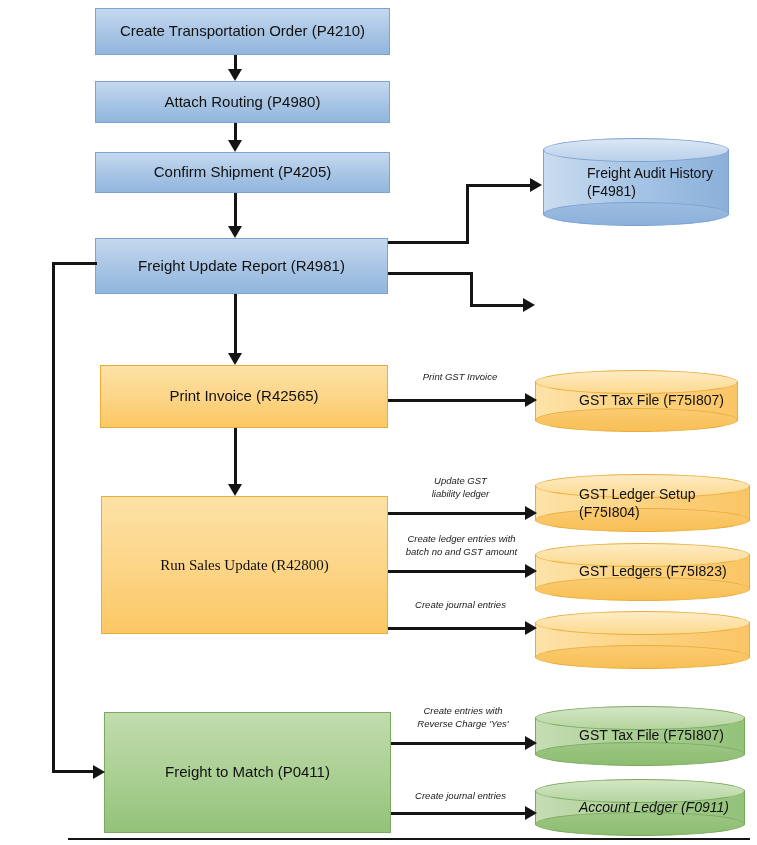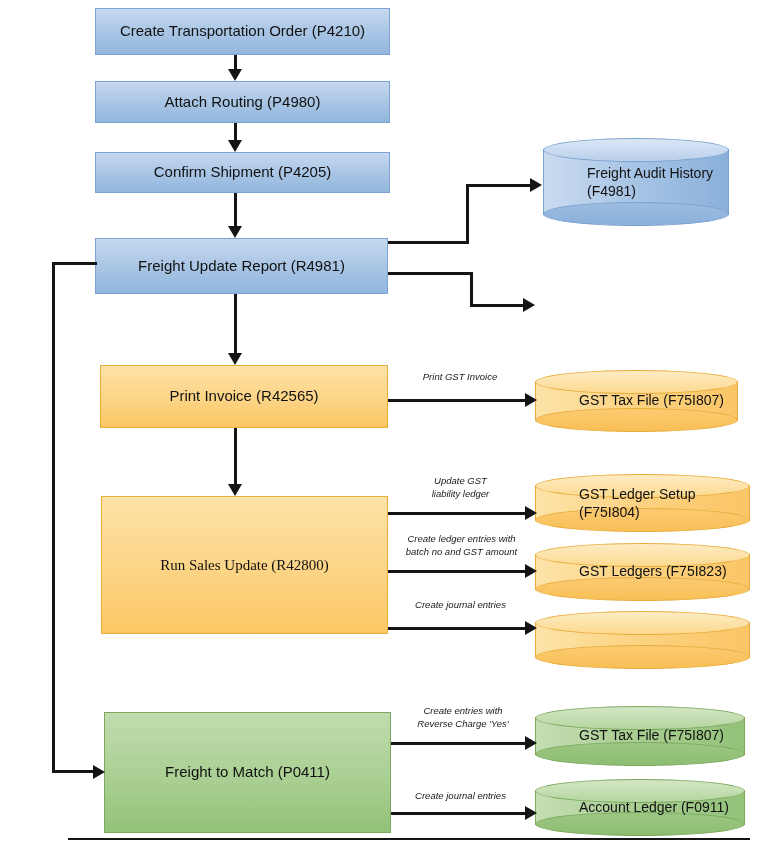--- a/index.html
+++ b/index.html
@@ -133,21 +133,21 @@
 
   <div class="cyl green" style="left:535px;top:706px;width:210px;height:60px;">
     <div class="body"></div>
     <div class="bot"></div>
     <div class="top"></div>
     <div class="lbl t14">
       <div>GST Tax File (F75I807)</div>
     </div>
   </div>
 
-  <div class="cyl green" style="left:535px;top:779px;width:210px;height:57px;">
+  <div class="cyl green" style="left:535px;top:779px;width:210px;height:57px;font-style:italic;">
     <div class="body"></div>
     <div class="bot"></div>
     <div class="top"></div>
     <div class="lbl t14">
       <div>Account Ledger (F0911)</div>
     </div>
   </div>
 
   <div class="ln lnv" style="left:234px;top:55px;height:16px;"></div>
   <div class="arrow down" style="left:228px;top:69px;"></div>

